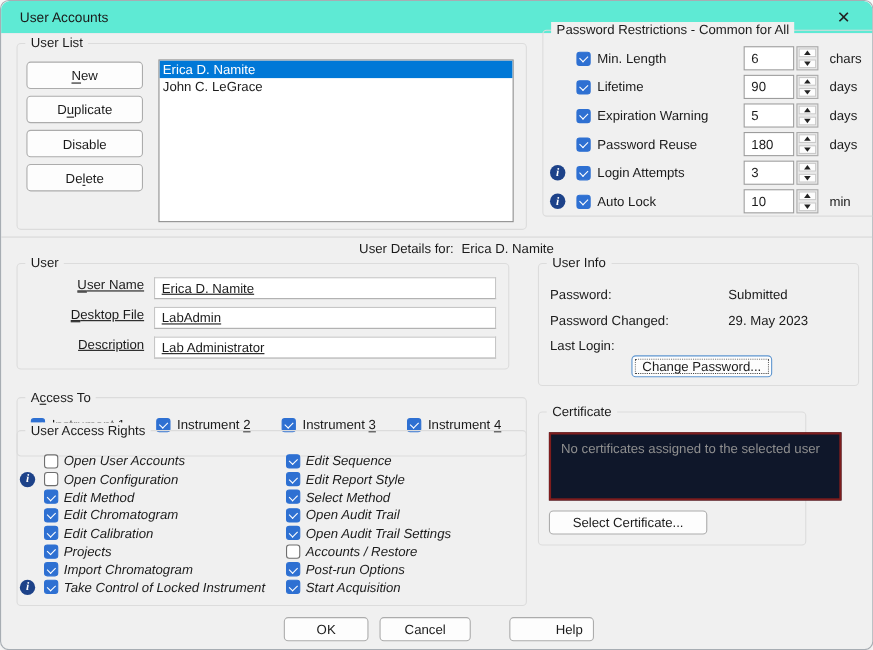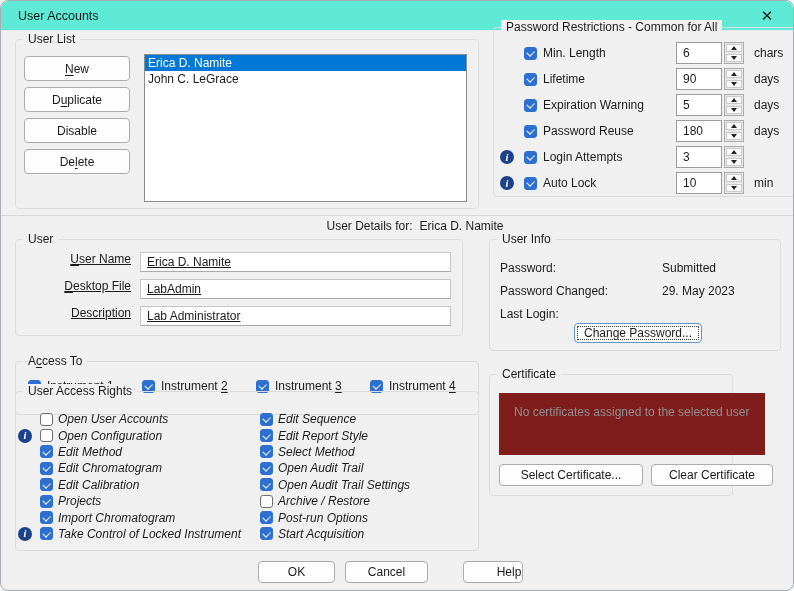--- a/index.html
+++ b/index.html
@@ -86,29 +86,29 @@
 
   
   .ar-col { position:absolute; top:19px; }
   .ar-left { left:2px; width:240px; }
   .ar-right { left:244px; }
   .ar-row { display:flex; align-items:center; height:16.4px; }
   .ar-left .cb { margin-left:8px; }
   .arlabel { margin-left:5px; white-space:nowrap;font-style:italic; }
 
   
-  .cert-box { position:absolute; left:9px; top:18px; width:266px; height:62px; background:#7f1d1d;
-    border:6px solid #7f1d1d; color:#8f8f8f; padding:6px 9px; }
+  .cert-box { position:absolute; left:9px; top:18px; width:266px; height:62px; background:#0f172a;
+    border:2px solid #7f1d1d; color:#8f8f8f; padding:6px 9px; }
   .cert-select { left:9px; top:89px; width:144px; height:22px; }
   .cert-clear { left:161px; top:89px; width:122px; height:22px; }
 
   
   .ok-btn { left:257px; top:560px; width:77px; height:22px; }
   .cancel-btn { left:344px; top:560px; width:83px; height:22px; }
-  .help-btn { left:462px; top:560px; width:60px; height:22px;padding-left:32px; }
+  .help-btn { left:462px; top:560px; width:77px; height:22px;padding-left:32px; }
 </style>
 </head>
 <body>
 
 <div class="dialog">
 
   <div class="titlebar">
     <span class="title">User Accounts</span>
     <button class="close-button">
         <span>✕</span>
@@ -400,39 +400,38 @@
       <div class="ar-row">
         <span class="cb checked"></span>
         <span class="arlabel">Open Audit Trail</span>
       </div>
       <div class="ar-row">
         <span class="cb checked"></span>
         <span class="arlabel">Open Audit Trail Settings</span>
       </div>
       <div class="ar-row">
         <span class="cb"></span>
-        <span class="arlabel">Archive / Restore</span>
+        <span class="arlabel">Accounts / Restore</span>
       </div>
       <div class="ar-row">
         <span class="cb checked"></span>
         <span class="arlabel">Post-run Options</span>
       </div>
       <div class="ar-row">
         <span class="cb checked"></span>
         <span class="arlabel">Start Acquisition</span>
       </div>
     </div>
   </div>
 
   <div class="group" style="left:488px;top:358px;width:244px;height:122px;margin-top:15px;">
     <span class="glabel">Certificate</span>
     <div class="cert-box">
       <span>No certificates assigned to the selected user</span>
     </div>
     <button class="btn cert-select">Select Certificate...</button>
-    <button class="btn cert-clear">Clear Certificate</button>
   </div>
 
   <button class="btn ok-btn">OK</button>
   <button class="btn cancel-btn">Cancel</button>
   <button class="btn help-btn">Help</button>
 
 </div>
 
 </body></html>

